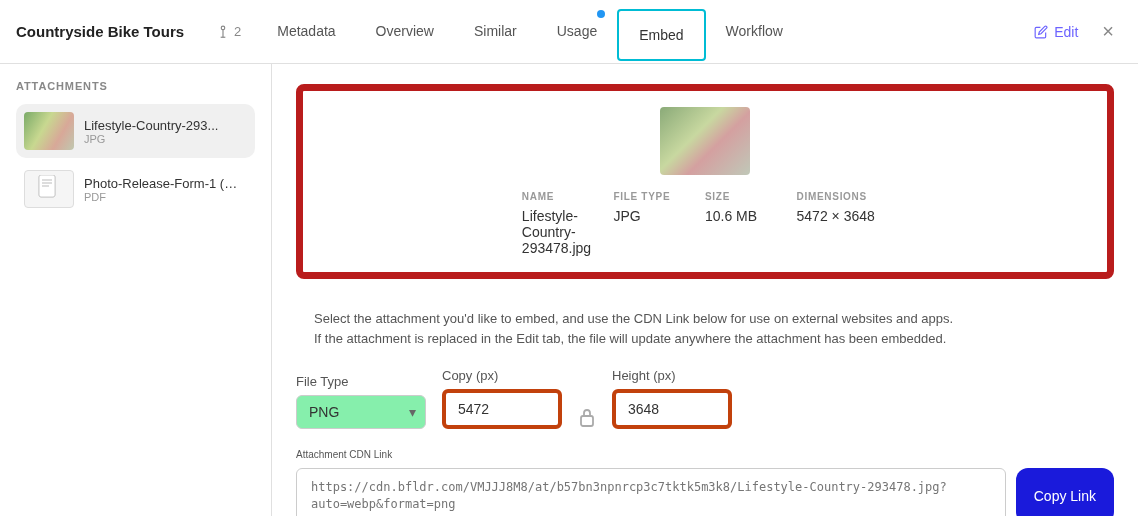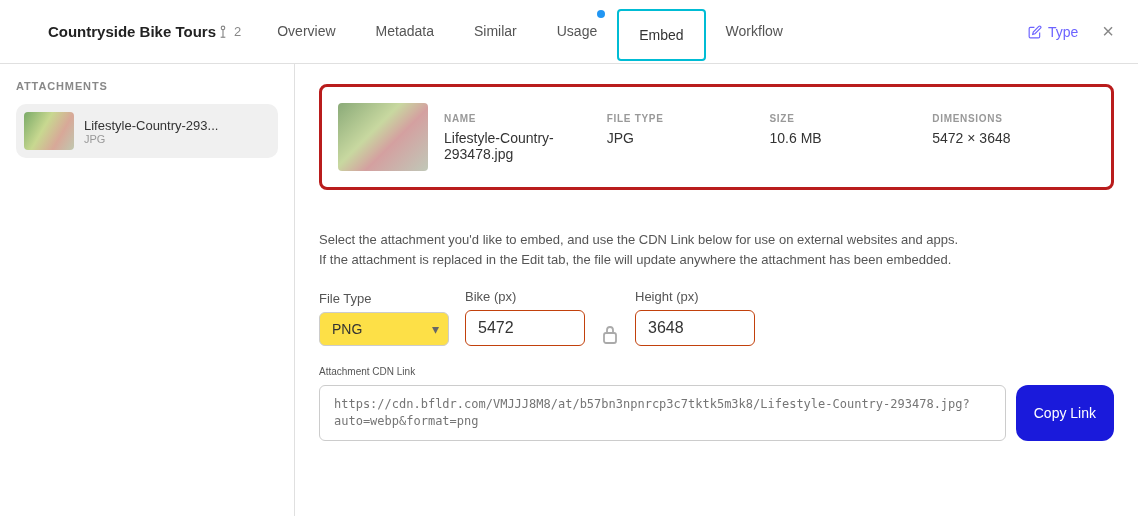--- a/index.html
+++ b/index.html
@@ -5,21 +5,20 @@
     * { box-sizing: border-box; margin: 0; padding: 0; }
     body { font-family: -apple-system, BlinkMacSystemFont, 'Segoe UI', sans-serif; background: #fff; color: #333; font-size: 14px; }
 
     
     .header {
       display: flex;
       align-items: center;
       border-bottom: 1px solid #e0e0e0;
       height: 64px;
       padding: 0 16px;
-      text-align: right;
     }
     .header-title {
       font-size: 15px;
       font-weight: 600;
       color: #222;
       min-width: 200px;
     }
     .header-pin {
       display: flex;
       align-items: center;
@@ -78,21 +77,21 @@
     }
 
     
     .main {
       display: flex;
       height: calc(516px - 64px);
     }
 
     
     .sidebar {
-      width: 295px;
+      width: 272px;
       border-right: 1px solid #e0e0e0;
       padding: 16px;
     }
     .sidebar-section-title {
       font-size: 11px;
       font-weight: 600;
       color: #888;
       letter-spacing: 0.08em;
       margin-bottom: 12px;
     }
@@ -141,25 +140,26 @@
     .content {
       flex: 1;
       padding: 20px 24px;
       overflow-y: auto;
     }
 
     
     .file-info-table {
       display: flex;
       align-items: center;
-      border: 3px solid #b91c1c;
+      border: 7px solid #b91c1c;
       border-radius: 8px;
       padding: 16px;
       gap: 16px;
-      margin-bottom: 40px;
+      margin-bottom: 30px;
+      flex-direction: column;
     }
     .file-preview {
       width: 90px;
       height: 68px;
       border-radius: 4px;
       background: #b0d0b0;
       flex-shrink: 0;
       overflow: hidden;
     }
     .file-preview-img {
@@ -193,20 +193,21 @@
       font-size: 17px;
       font-weight: 600;
       color: #222;
       margin-bottom: 8px;
     }
     .embed-desc {
       font-size: 13px;
       color: #555;
       line-height: 1.5;
       margin-bottom: 20px;
+      margin-left: 18px;
     }
     .form-row {
       display: flex;
       gap: 16px;
       align-items: flex-end;
       margin-bottom: 20px;
     }
     .form-group {
       display: flex;
       flex-direction: column;
@@ -214,42 +215,42 @@
     }
     .form-label {
       font-size: 13px;
       color: #555;
     }
     .select-wrapper {
       position: relative;
     }
     .form-select {
       appearance: none;
-      background: #fde047;
+      background: #86efac;
       border: 1px solid #ccc;
       border-radius: 6px;
       padding: 8px 32px 8px 12px;
       font-size: 14px;
       color: #333;
       cursor: pointer;
       width: 130px;
     }
     .select-arrow {
       position: absolute;
       right: 10px;
       top: 50%;
       transform: translateY(-50%);
       color: #666;
       pointer-events: none;
     }
     .form-input {
-      border: 1px solid #c2410c;
+      border: 4px solid #c2410c;
       border-radius: 6px;
       padding: 8px 12px;
-      font-size: 16px;
+      font-size: 14px;
       color: #333;
       width: 120px;
     }
     .lock-icon {
       display: flex;
       align-items: center;
       justify-content: center;
       color: #aaa;
       font-size: 16px;
       padding-bottom: 2px;
@@ -295,64 +296,79 @@
   <div class="header-pin">
     <svg width="14" height="14" viewBox="0 0 24 24" fill="none" stroke="#888" stroke-width="2">
         <circle cx="12" cy="5" r="3"></circle>
         <line x1="12" y1="8" x2="12" y2="21"></line>
         <line x1="8" y1="21" x2="16" y2="21"></line>
       </svg>
     <span>2</span>
   </div>
   <div class="header-tabs">
     <div class="tab">
+        <span>Metadata</span>
+      </div>
+    <div class="tab">
         <span>Overview</span>
-      </div>
-    <div class="tab">
-        <span>Metadata</span>
       </div>
     <div class="tab">
         <span>Similar</span>
       </div>
     <div class="tab">
       <span>Usage</span>
       <span class="dot"></span>
     </div>
     <div class="tab active">
         <span>Embed</span>
       </div>
     <div class="tab">
         <span>Workflow</span>
       </div>
   </div>
   <div class="header-edit">
     <svg width="14" height="14" viewBox="0 0 24 24" fill="none" stroke="#6c63ff" stroke-width="2">
         <path d="M11 4H4a2 2 0 0 0-2 2v14a2 2 0 0 0 2 2h14a2 2 0 0 0 2-2v-7"></path>
         <path d="M18.5 2.5a2.121 2.121 0 0 1 3 3L12 15l-4 1 1-4 9.5-9.5z"></path>
       </svg>
-    <span>Type</span>
+    <span>Edit</span>
   </div>
   <div class="header-close">×</div>
 </div>
 
 <div class="main">
 
   <div class="sidebar">
     <div class="sidebar-section-title">ATTACHMENTS</div>
 
     <div class="attachment-item active">
       <div class="attachment-thumb">
         <div style="width:100%;height:100%;background:linear-gradient(120deg,#7aaa68 0%,#c8d890 40%,#d8a898 70%,#c0c8b0 100%);"></div>
       </div>
       <div class="attachment-info">
         <div class="name">Lifestyle-Country-293...</div>
         <div class="type">JPG</div>
       </div>
     </div>
 
+    <div class="attachment-item">
+      <div class="attachment-thumb-pdf">
+        <svg width="24" height="28" viewBox="0 0 24 28">
+          <rect x="2" y="0" width="16" height="22" rx="2" fill="#e0e0e0" stroke="#ccc" stroke-width="1"></rect>
+          <rect x="2" y="0" width="16" height="22" rx="2" fill="white" stroke="#ccc" stroke-width="1"></rect>
+          <line x1="5" y1="5" x2="15" y2="5" stroke="#bbb" stroke-width="1"></line>
+          <line x1="5" y1="8" x2="15" y2="8" stroke="#bbb" stroke-width="1"></line>
+          <line x1="5" y1="11" x2="12" y2="11" stroke="#bbb" stroke-width="1"></line>
+        </svg>
+      </div>
+      <div class="attachment-info">
+        <div class="name">Photo-Release-Form-1 (…</div>
+        <div class="type">PDF</div>
+      </div>
+    </div>
   </div>
 
   <div class="content">
 
     <div class="file-info-table">
       <div class="file-preview">
         <div class="file-preview-img"></div>
       </div>
       <div class="file-info-cols">
         <div class="file-col">
@@ -387,21 +403,21 @@
             <option>PNG</option>
             <option>JPG</option>
             <option>WEBP</option>
             <option>Original</option>
           </select>
           <span class="select-arrow">▾</span>
         </div>
       </div>
 
       <div class="form-group">
-        <label class="form-label">Bike (px)</label>
+        <label class="form-label">Copy (px)</label>
         <input class="form-input" type="text" value="5472" style="">
       </div>
 
       <div class="lock-icon">
         <svg width="18" height="20" viewBox="0 0 18 20" fill="none" stroke="#aaa" stroke-width="1.8">
           <rect x="3" y="9" width="12" height="10" rx="2"></rect>
           <path d="M6 9V6a3 3 0 0 1 6 0v3"></path>
         </svg>
       </div>
 

